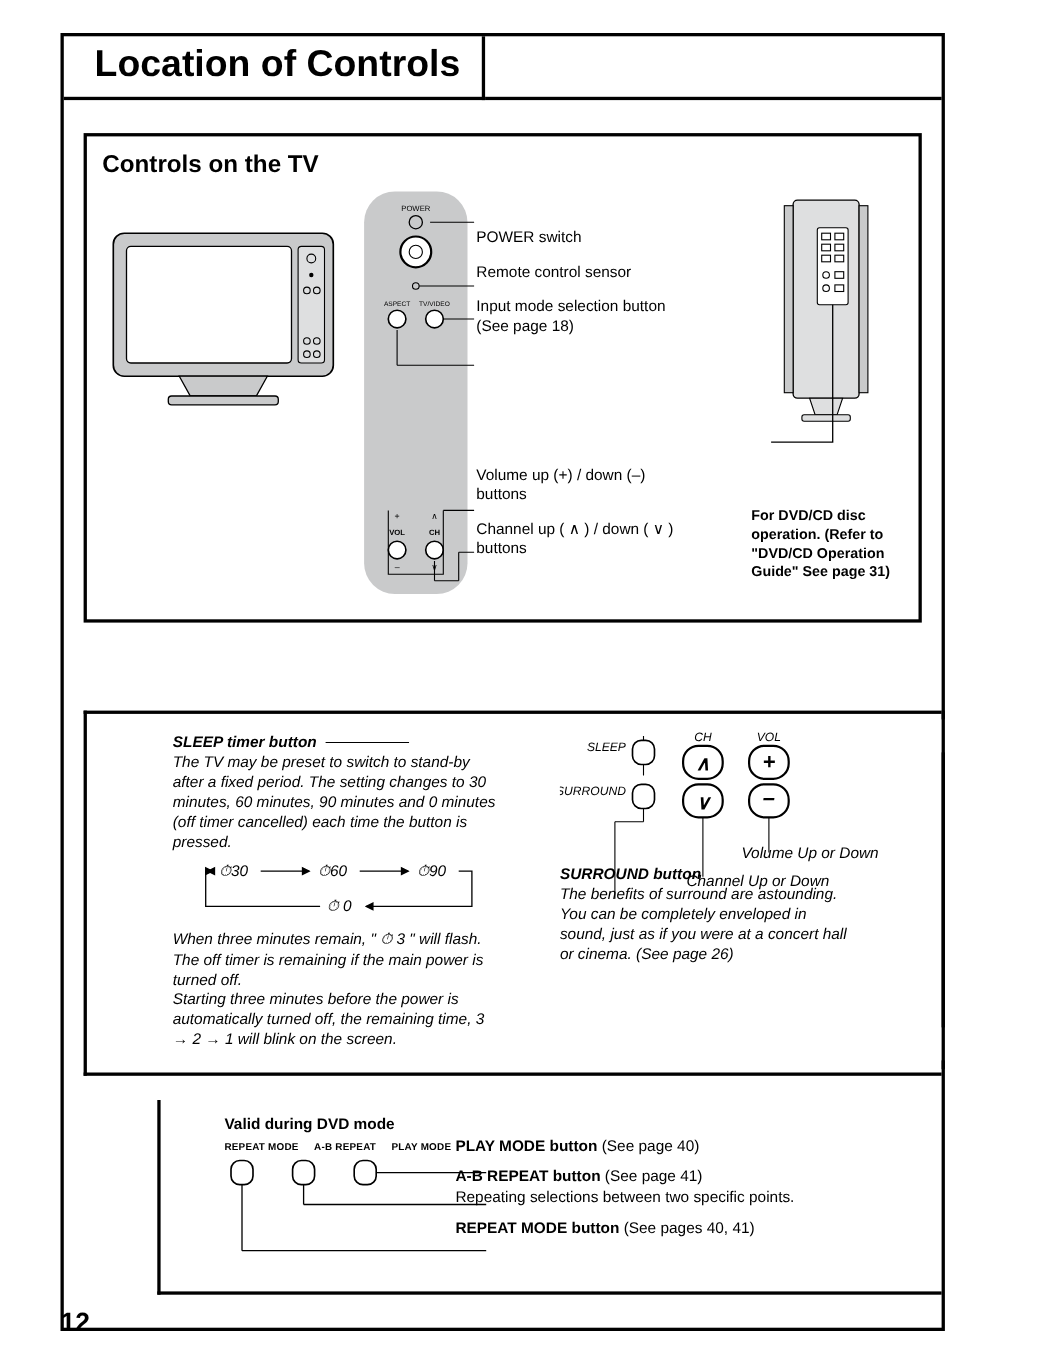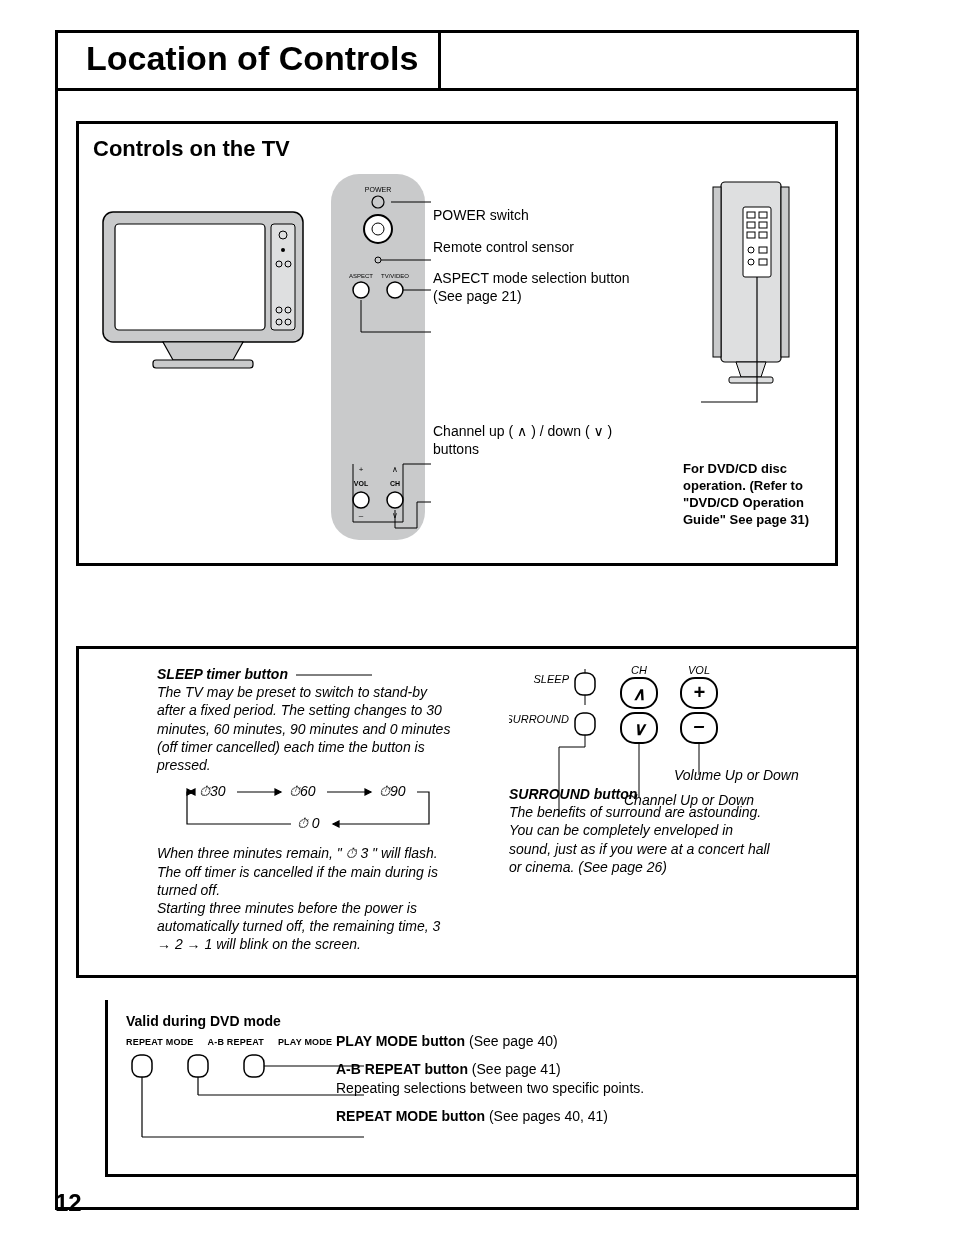--- a/index.html
+++ b/index.html
@@ -30,21 +30,21 @@
   .sleepcol .head { font-weight:bold;}
   .remotecol { flex:1; padding-left:8px; font-size:14px; line-height:1.3;margin-left:44px;}
   .remotecol .head { font-weight:bold;}
   .timer-diagram { margin: 6px 0 4px 0; font-size:14px;}
   .panel2 .rightlines { position:absolute; right:-3px; top:-3px; height: 100%; display:flex; flex-direction:column;}
   .segA { height:8px; border-right:3px solid #000;}
   .segGap { flex:0 0 30px;}
   .segB { flex:1; border-right:3px solid #000;}
   .segGap2 { flex:0 0 30px;}
   .segC { height:8px; border-right:3px solid #000;}
-  .panel3 { border-left:3px solid #000; border-bottom:3px solid #000; margin-top:22px; margin-left:47px; padding:12px 10px 18px 18px; font-size:14px; line-height:1.4;}
+  .panel3 { border-left:3px solid #000; border-bottom:3px solid #000; margin-top:22px; margin-left:85px; padding:12px 10px 18px 58px; font-size:14px; line-height:1.4;}
   .panel3 .head { font-weight:bold;}
   .smalllabels { font-family: Arial; font-size:9px; letter-spacing:0.2px; display:flex; gap:14px; margin:4px 0 2px 0;font-weight:bold;}
   .dvdrow { display:flex; align-items:flex-start;}
   .dvdicons { width:210px;}
   .dvddesc { flex:1;}
   .dvddesc > div { margin-bottom:8px;}
   .dvddesc b { font-weight:bold;}
   .pagenum { position:absolute; left:55px; bottom:18px; font-size:24px; font-weight:bold;}
   .remote-diagram { position:relative; height:120px;}
 </style>
@@ -111,22 +111,23 @@
             <line x1="80" y1="292" x2="108" y2="292" stroke="#000"></line>
             <line x1="72" y1="338" x2="72" y2="356" stroke="#000"></line>
               <line x1="72" y1="356" x2="94" y2="356" stroke="#000"></line>
               <line x1="94" y1="356" x2="94" y2="330" stroke="#000"></line>
               <line x1="94" y1="330" x2="108" y2="330" stroke="#000"></line>
           </svg>
         </div>
         <div class="labels1">
           <div>POWER switch</div>
           <div>Remote control sensor</div>
-          <div>ASPECT mode selection button (See page 21)</div>
+          <div>Input mode selection button (See page 18)</div>
           <div style="height:90px"></div>
+          <div>Volume up (+) / down (–) buttons</div>
           <div>Channel up ( ∧ ) / down ( ∨ ) buttons</div>
         </div>
         <div class="sidewrap">
           <svg width="180" height="260" viewBox="0 0 180 260" style="position:absolute; top:0; right:-10px;">
             <rect x="70" y="10" width="60" height="180" rx="4" fill="#dedfe0" stroke="#000" stroke-width="1.2"></rect>
             <rect x="62" y="15" width="8" height="170" fill="#c9cacb" stroke="#000"></rect>
             <rect x="130" y="15" width="8" height="170" fill="#c9cacb" stroke="#000"></rect>
             <rect x="92" y="35" width="28" height="70" rx="2" fill="#fff" stroke="#000"></rect>
             <rect x="96" y="40" width="8" height="6" fill="none" stroke="#000"></rect>
               <rect x="108" y="40" width="8" height="6" fill="none" stroke="#000"></rect>
@@ -178,21 +179,21 @@
                   <path d="M214 12 l-6 -3 v6 z" fill="#000"></path>
                 <path d="M 260 12 L 272 12 L 272 44 L 176 44"></path>
                   <path d="M176 44 l6 -3 v6 z" fill="#000"></path>
                 <path d="M 134 44 L 30 44 L 30 12 L 38 12"></path>
                   <path d="M38 12 l-6 -3 v6 z" fill="#000" transform="rotate(180 35 12)"></path>
                 <path d="M36 12 l-6 -3 v6 z" fill="#000"></path>
               </g>
             </svg>
           </div>
           <div>When three minutes remain, " ⏱ 3 " will flash.</div>
-          <div>The off timer is cancelled if the main during is turned off.</div>
+          <div>The off timer is remaining if the main power is turned off.</div>
           <div>Starting three minutes before the power is automatically turned off, the remaining time, 3 → 2 → 1 will blink on the screen.</div>
         </div>
         <div class="remotecol">
           <div class="remote-diagram">
             <svg width="340" height="160" viewBox="0 0 340 160">
               <text x="60" y="18" font-size="11" text-anchor="end">SLEEP</text>
               <text x="60" y="58" font-size="11" text-anchor="end">SURROUND</text>
               <rect x="66" y="8" width="20" height="22" rx="8" fill="#fff" stroke="#000" stroke-width="1.5"></rect>
               <line x1="76" y1="30" x2="76" y2="40" stroke="#000"></line>
               <rect x="66" y="48" width="20" height="22" rx="8" fill="#fff" stroke="#000" stroke-width="1.5"></rect>

